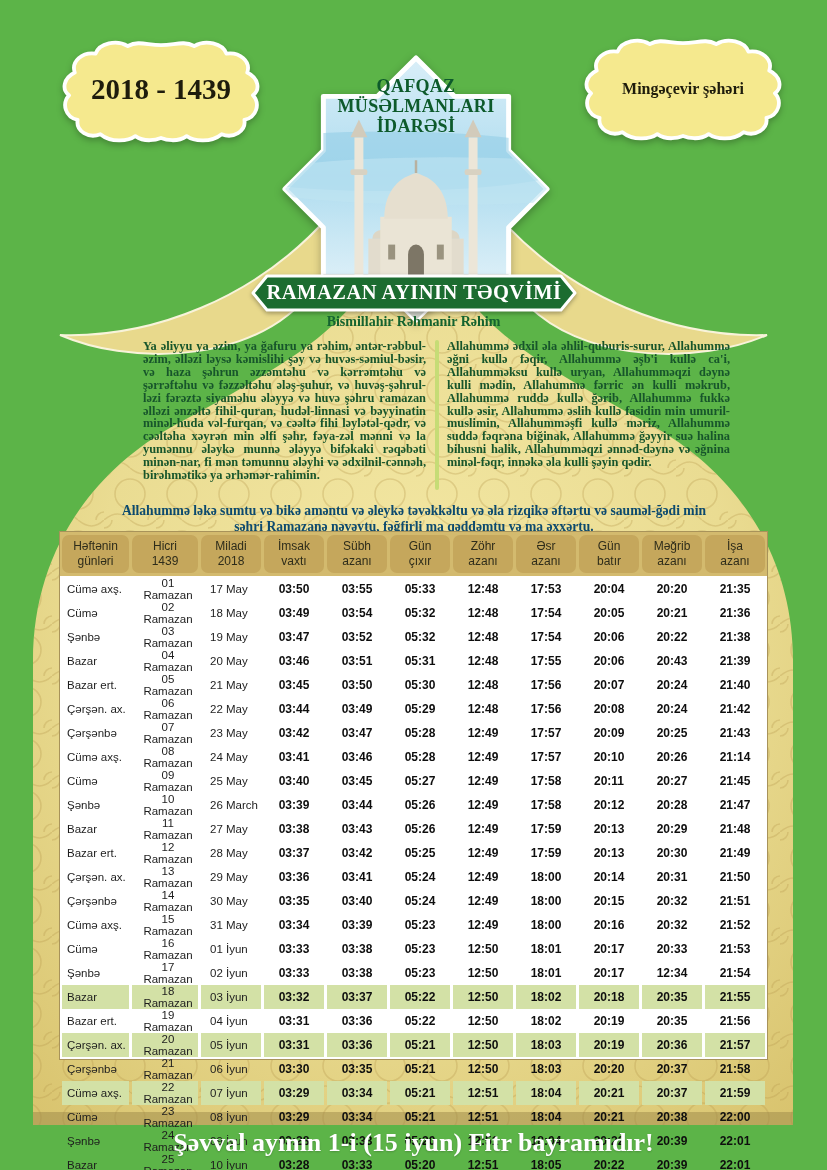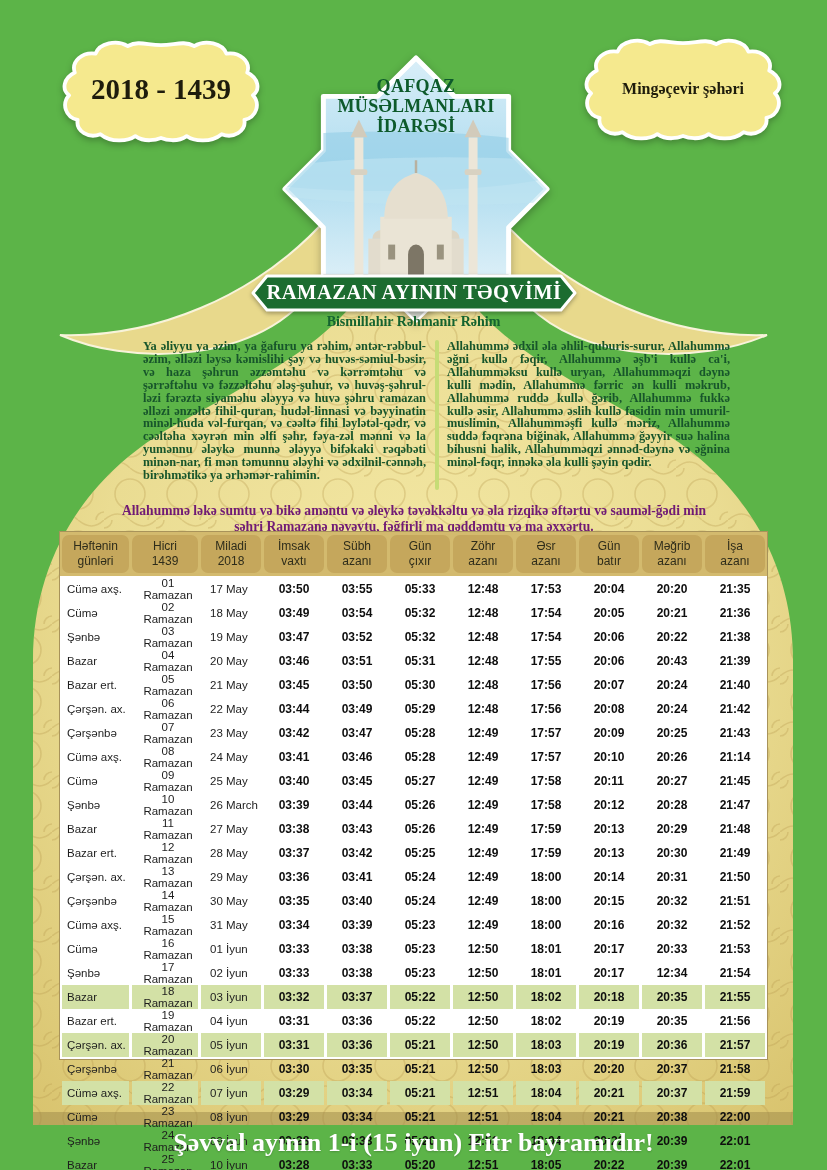--- a/index.html
+++ b/index.html
@@ -59,21 +59,21 @@
   }
   .prayer-left{left:0;}
   .prayer-right{left:304px;}
   .col-divider{
     position:absolute;left:292px;top:0;width:4px;height:150px;
     background:#c6dc76;border-radius:2px;
   }
   .prayer-center{
     position:absolute;left:110px;top:503px;width:608px;text-align:center;
     font-family:"Liberation Serif",serif;font-weight:bold;font-size:13.6px;
-    line-height:15.5px;color:#701a75;
+    line-height:15.5px;color:#0c4a6e;
   }
 
   
   .ttable{
     position:absolute;left:59px;top:531px;width:709px;height:529px;
     background:#ffffff;border:1px solid #a8935a;box-sizing:border-box;
     display:flex;flex-direction:column;
   }
   .grid-cols{
     display:grid;

